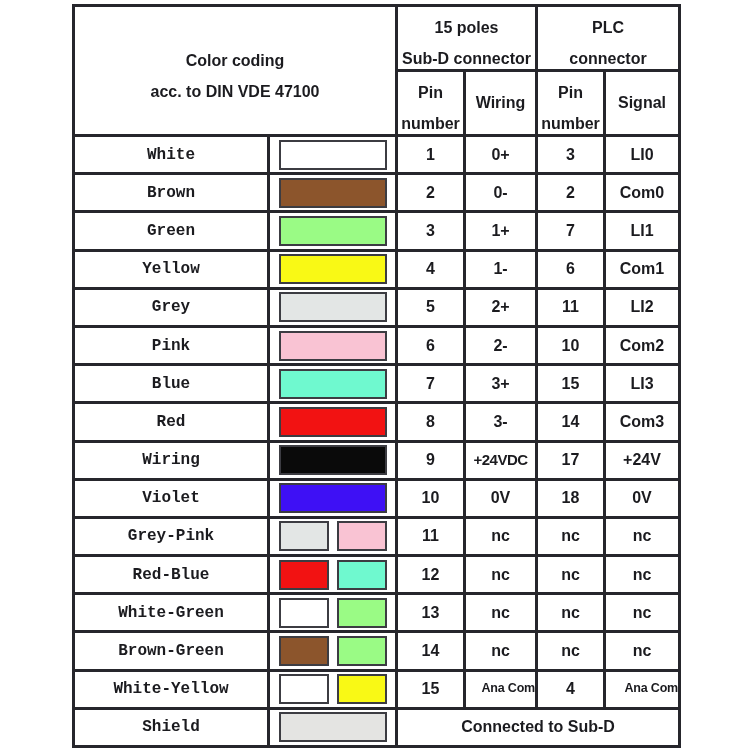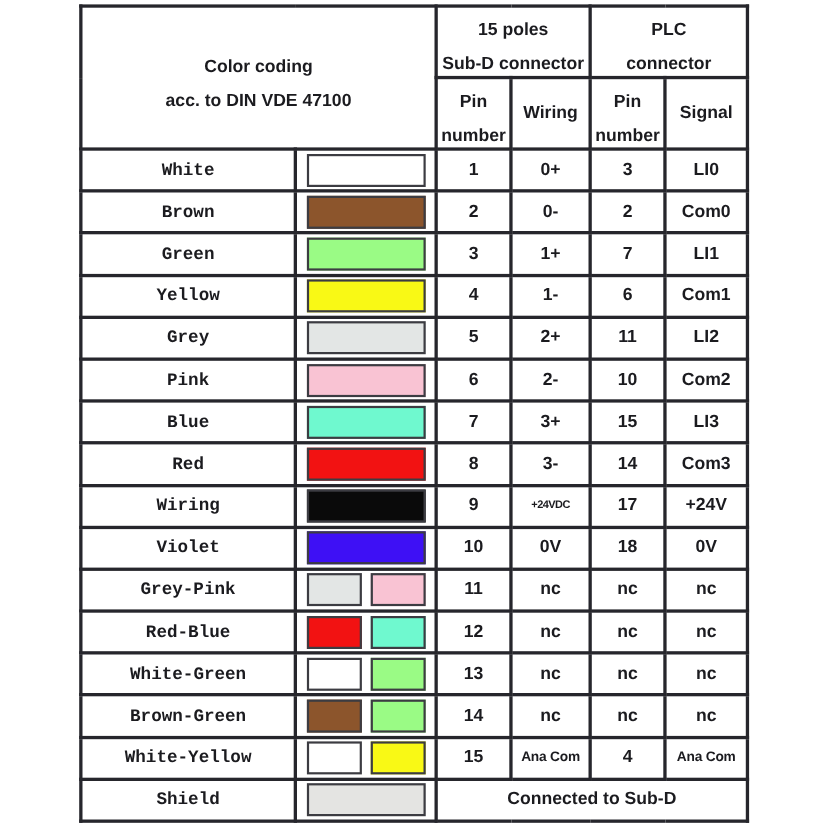--- a/index.html
+++ b/index.html
@@ -64,22 +64,22 @@
     gap: 8px;
   }
   .swatch {
     width: 104px;
     height: 26px;
     border: 2px solid #3c3c42;
     box-sizing: content-box;
   }
   .swatch.half { width: 46px; }
   td.val-cell { font-size: 16px; }
-  td.val-cell.mid   { font-size: 10px; letter-spacing: -0.5px; }
-  td.val-cell.small { font-size: 12.5px; letter-spacing: -0.2px; }
+  td.val-cell.mid   { font-size: 15px; letter-spacing: -0.5px; }
+  td.val-cell.small { font-size: 12.5px; letter-spacing: -0.2px; text-align: right; }
   td.note-cell { font-size: 16px; margin-left: 44px; }
 </style>
 </head>
 <body>
 
 <div class="page">
   <table class="coding-table">
     <colgroup>
       <col style="width:195px">
       <col style="width:128px">

